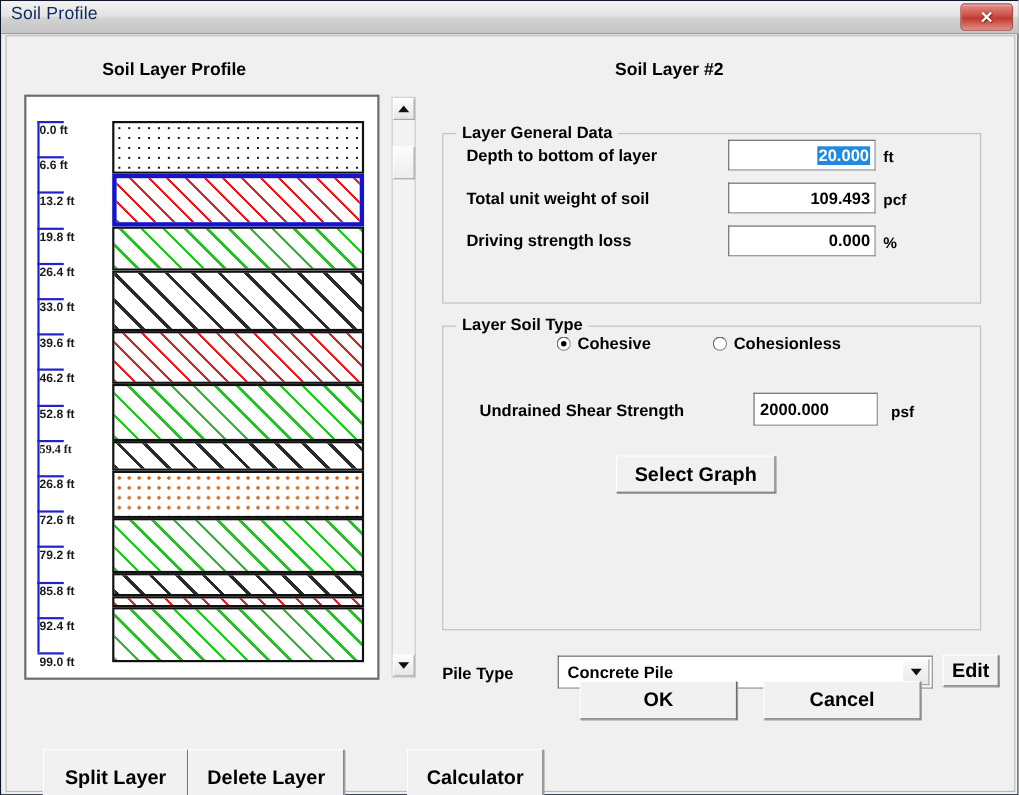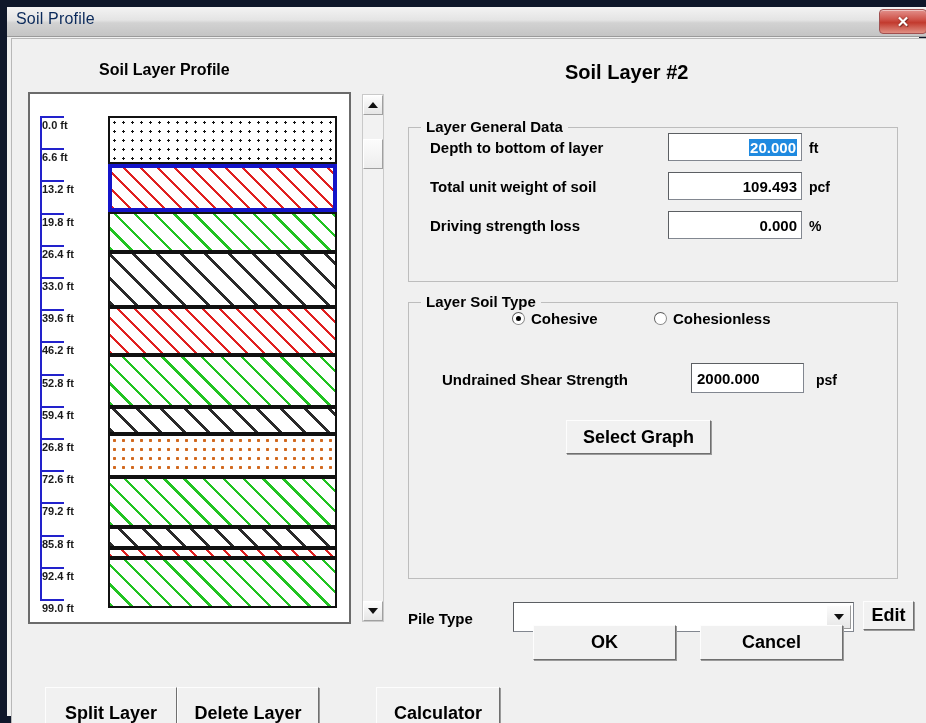--- a/index.html
+++ b/index.html
@@ -11,21 +11,21 @@
     font-family: "Liberation Sans", sans-serif;
     overflow: hidden;
     position: relative;
   }
 
   
   #window {
     position: absolute; left: 0; top: 0;
     width: 926px; height: 723px;
     background: #f0f0f0;
-    border: 7px solid #0f172a;
+    border: 1px solid #0f172a;
     box-sizing: border-box;
   }
 
   
   #titlebar {
     position: absolute; left: 0; top: 0;
     width: 926px; height: 30px;
     background: linear-gradient(to bottom, #f3f3f3 0%, #e4e4e4 45%, #d2d2d2 55%, #c4c4c4 100%);
     border-bottom: 1px solid #9a9a9a;
     box-sizing: border-box;
@@ -177,21 +177,21 @@
     background: linear-gradient(to bottom,#fcfcfc,#ededed);
     border: 1px solid #a0a0a0;
     border-top-color: #fff; border-left-color: #fff;
     box-sizing: border-box;
     cursor: pointer;
   }
 
   
   #layer-title {
     position: absolute; left: 553px; top: 22px;
-    font-size: 20px; font-weight: bold; color: #000;
+    font-size: 16px; font-weight: bold; color: #000;
   }
 
   .groupbox {
     position: absolute;
     border: 1px solid #bdbdbd;
     box-sizing: border-box;
     background: transparent;
   }
   .groupbox > .gb-title {
     position: absolute;
@@ -341,21 +341,21 @@
             <div class="depth-label" style="top: 153.8px;">26.4 ft</div>
             <div class="depth-tick" style="top: 183px;"></div>
             <div class="depth-label" style="top: 186px;">33.0 ft</div>
             <div class="depth-tick" style="top: 215.2px;"></div>
             <div class="depth-label" style="top: 218.2px;">39.6 ft</div>
             <div class="depth-tick" style="top: 247.4px;"></div>
             <div class="depth-label" style="top: 250.4px;">46.2 ft</div>
             <div class="depth-tick" style="top: 279.6px;"></div>
             <div class="depth-label" style="top: 282.6px;">52.8 ft</div>
             <div class="depth-tick" style="top: 311.8px;"></div>
-            <div class="depth-label" style="top: 314.8px;">59.4 ft</div>
+            <div class="depth-label" style="top: 314.8px; font-family: Liberation Serif, serif;">59.4 ft</div>
             <div class="depth-tick" style="top: 344px;"></div>
             <div class="depth-label" style="top: 347px;">26.8 ft</div>
             <div class="depth-tick" style="top: 376.2px;"></div>
             <div class="depth-label" style="top: 379.2px;">72.6 ft</div>
             <div class="depth-tick" style="top: 408.4px;"></div>
             <div class="depth-label" style="top: 411.4px;">79.2 ft</div>
             <div class="depth-tick" style="top: 440.6px;"></div>
             <div class="depth-label" style="top: 443.6px;">85.8 ft</div>
             <div class="depth-tick" style="top: 472.8px;"></div>
             <div class="depth-label" style="top: 475.8px;">92.4 ft</div>
@@ -427,20 +427,21 @@
     </div>
 
     <div class="field-label" style="left:430px; top:332px;">Undrained Shear Strength</div>
     <div class="textbox" style="left:679px; top:324px; width:113px; height:30px; justify-content:flex-start; padding-left:5px; text-align:left;">2000.000</div>
     <div class="unit" style="left:804px; top:333px;">psf</div>
 
     <div class="btn" style="left:554px; top:381px; width:145px; height:34px;">Select Graph</div>
 
     <div class="field-label" id="pile-label">Pile Type</div>
     <div id="pile-combo">
+      <div id="pile-combo-text">Concrete Pile</div>
       <div id="pile-combo-arrow">
         <span class="tri"></span>
       </div>
     </div>
     <div class="btn" style="left:851px; top:562px; width:51px; height:29px;">Edit</div>
 
     <div class="btn" style="left:521px; top:586px; width:143px; height:35px;">OK</div>
     <div class="btn" style="left:688px; top:586px; width:143px; height:35px;">Cancel</div>
 
   </div>

